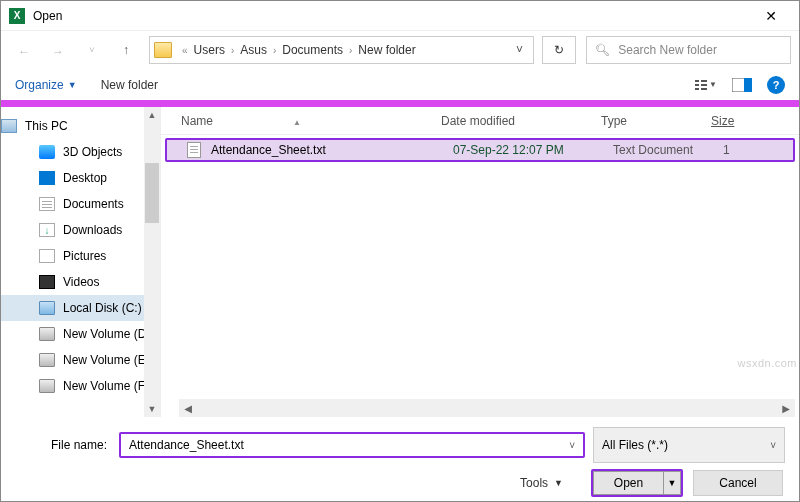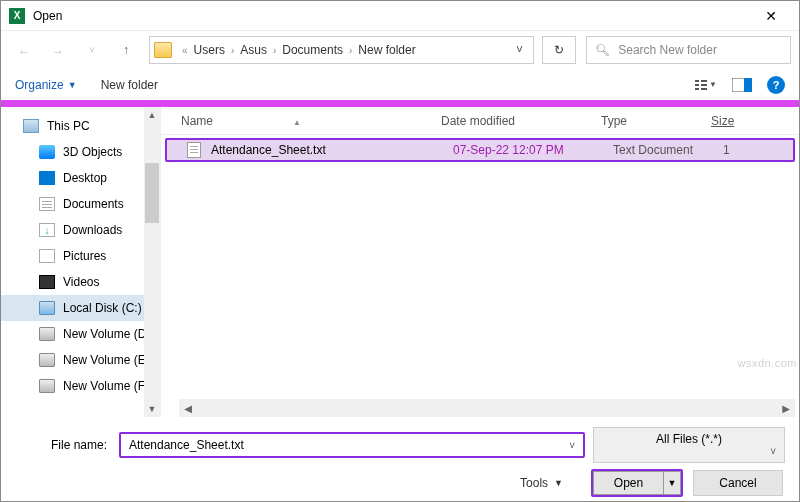--- a/index.html
+++ b/index.html
@@ -32,21 +32,21 @@
 .toolbar .right { margin-left: auto; display: flex; align-items: center; gap: 14px; }
 .tb-icon { width: 22px; height: 18px; display: flex; align-items: center; justify-content: center; color: #555; cursor: pointer; }
 .help-icon { width: 18px; height: 18px; border-radius: 50%; background: #0078d4; color: #fff; display: flex; align-items: center; justify-content: center; font-size: 11px; font-weight: bold; }
 
 
 .main { display: flex; height: 310px; position: relative; }
 .sidebar { width: 160px; overflow: hidden; border-right: 1px solid #eee; padding-top: 6px; position: relative; }
 .sb-scroll { position: absolute; right: 0; top: 0; width: 16px; height: 100%; background: #f0f0f0; display: flex; flex-direction: column; align-items: center; }
 .sb-scroll .arrow { height: 16px; display: flex; align-items: center; justify-content: center; color: #666; font-size: 9px; cursor: pointer; }
 .sb-scroll .thumb { width: 14px; height: 60px; background: #ccc; margin-top: 40px; }
-.tree-item { height: 26px; display: flex; align-items: center; padding-left: 22px; gap: 8px; cursor: pointer; font-size: 12px; color: #000; }
+.tree-item { height: 26px; display: flex; align-items: center; gap: 8px; cursor: pointer; font-size: 12px; color: #000; }
 .tree-item.selected { background: #d8e6f2; }
 .tree-item.sub { padding-left: 38px; }
 .ti-icon { width: 16px; height: 14px; flex-shrink: 0; }
 .ic-pc { background: linear-gradient(#d3e3f0,#97bfe0); border: 1px solid #6a9cc7; }
 .ic-3d { background: linear-gradient(#5ac8fa,#007aff); border-radius: 2px; }
 .ic-desk { background: #0078d4; }
 .ic-docs { background: #fff; border: 1px solid #aaa; position: relative; }
 .ic-docs::after { content:''; position:absolute; left:2px; right:2px; top:3px; height:1px; background:#aaa; box-shadow: 0 3px 0 #aaa, 0 6px 0 #aaa; }
 .ic-dl { background: #fff; border: 1px solid #aaa; position: relative; }
 .ic-dl::after { content:'↓'; position:absolute; inset:0; display:flex; align-items:center; justify-content:center; color:#2a7; font-size:10px; font-weight:bold; }
@@ -60,36 +60,36 @@
 .fp-headers { height: 28px; display: flex; align-items: center; border-bottom: 1px solid #eee; color: #555; padding-left: 20px; }
 .col-name { width: 260px; }
 .col-date { width: 160px; }
 .col-type { width: 110px; }
 .col-size { flex: 1; text-decoration: underline; }
 .sort-ind { font-size: 8px; color: #888; margin-left: 80px; }
 .filerow { height: 24px; display: flex; align-items: center; padding-left: 20px; background: #e6d5f0; border: 2px solid #8a2be2; border-radius: 2px; margin: 3px 4px 0 4px; }
 .file-icon { width: 14px; height: 16px; background: #fff; border: 1px solid #999; margin-right: 10px; position: relative; }
 .file-icon::after { content:''; position:absolute; left:2px; right:2px; top:3px; height:1px; background:#aaa; box-shadow: 0 3px 0 #aaa, 0 6px 0 #aaa; }
 .filerow .fname { width: 242px; }
-.filerow .fdate { width: 160px; color: #a21caf; }
+.filerow .fdate { width: 160px; color: #14532d; }
 .filerow .ftype { width: 110px; color: #555; }
 .filerow .fsize { color: #555; }
 
 .bottom-scroll { position: absolute; bottom: 0; left: 178px; right: 4px; height: 18px; background: #f0f0f0; display: flex; align-items: center; }
 .bottom-scroll .harrow { width: 18px; display: flex; align-items: center; justify-content: center; color: #666; font-size: 10px; cursor: pointer; }
 .bottom-scroll .htrack { flex: 1; }
 .ws-badge { position:absolute; right:2px; top:250px; color:#d0d0d0; font-size:11px; letter-spacing:0.5px; writing-mode: horizontal-tb; }
 
 
 .bottompanel { padding: 10px 14px 0 14px; }
 .filenamerow { display: flex; align-items: center; gap: 8px; margin-bottom: 6px; }
 .fn-label { width: 96px; text-align: right; padding-right: 4px; color: #000; }
 .fn-input { flex: 1; height: 26px; border: 2px solid #8a2be2; border-radius: 2px; display: flex; align-items: center; padding: 0 8px; background: #fff; position: relative; }
 .fn-input .drop { margin-left: auto; color: #555; font-size: 10px; }
-.filter { width: 192px; height: 36px; border: 1px solid #ccc; background: #efefef; display: flex; align-items: center; padding: 4px 8px; position: relative; flex-direction: column; }
+.filter { width: 192px; height: 36px; border: 1px solid #ccc; background: #efefef; display: flex; align-items: center; padding: 16px 8px; position: relative; }
 .filter .drop { margin-left: auto; color: #555; font-size: 10px; }
 .buttonsrow { display: flex; justify-content: flex-end; align-items: center; gap: 10px; padding-right: 2px; }
 .tools { color: #333; display: flex; align-items: center; gap: 6px; margin-right: 18px; cursor: pointer; justify-content: space-between; }
 .btn-open-wrap { border: 2px solid #8a2be2; border-radius: 2px; display: flex; }
 .btn-open { height: 24px; width: 70px; border: 1px solid #999; background: #e5e5e5; display: flex; align-items: center; justify-content: center; cursor: pointer; border-right: none; }
 .btn-open-drop { height: 24px; width: 18px; border: 1px solid #999; background: #e5e5e5; display: flex; align-items: center; justify-content: center; font-size: 9px; cursor: pointer; }
 .btn-cancel { height: 26px; width: 90px; border: 1px solid #ccc; background: #e5e5e5; display: flex; align-items: center; justify-content: center; cursor: pointer; }
 </style>
 </head>
 <body>

